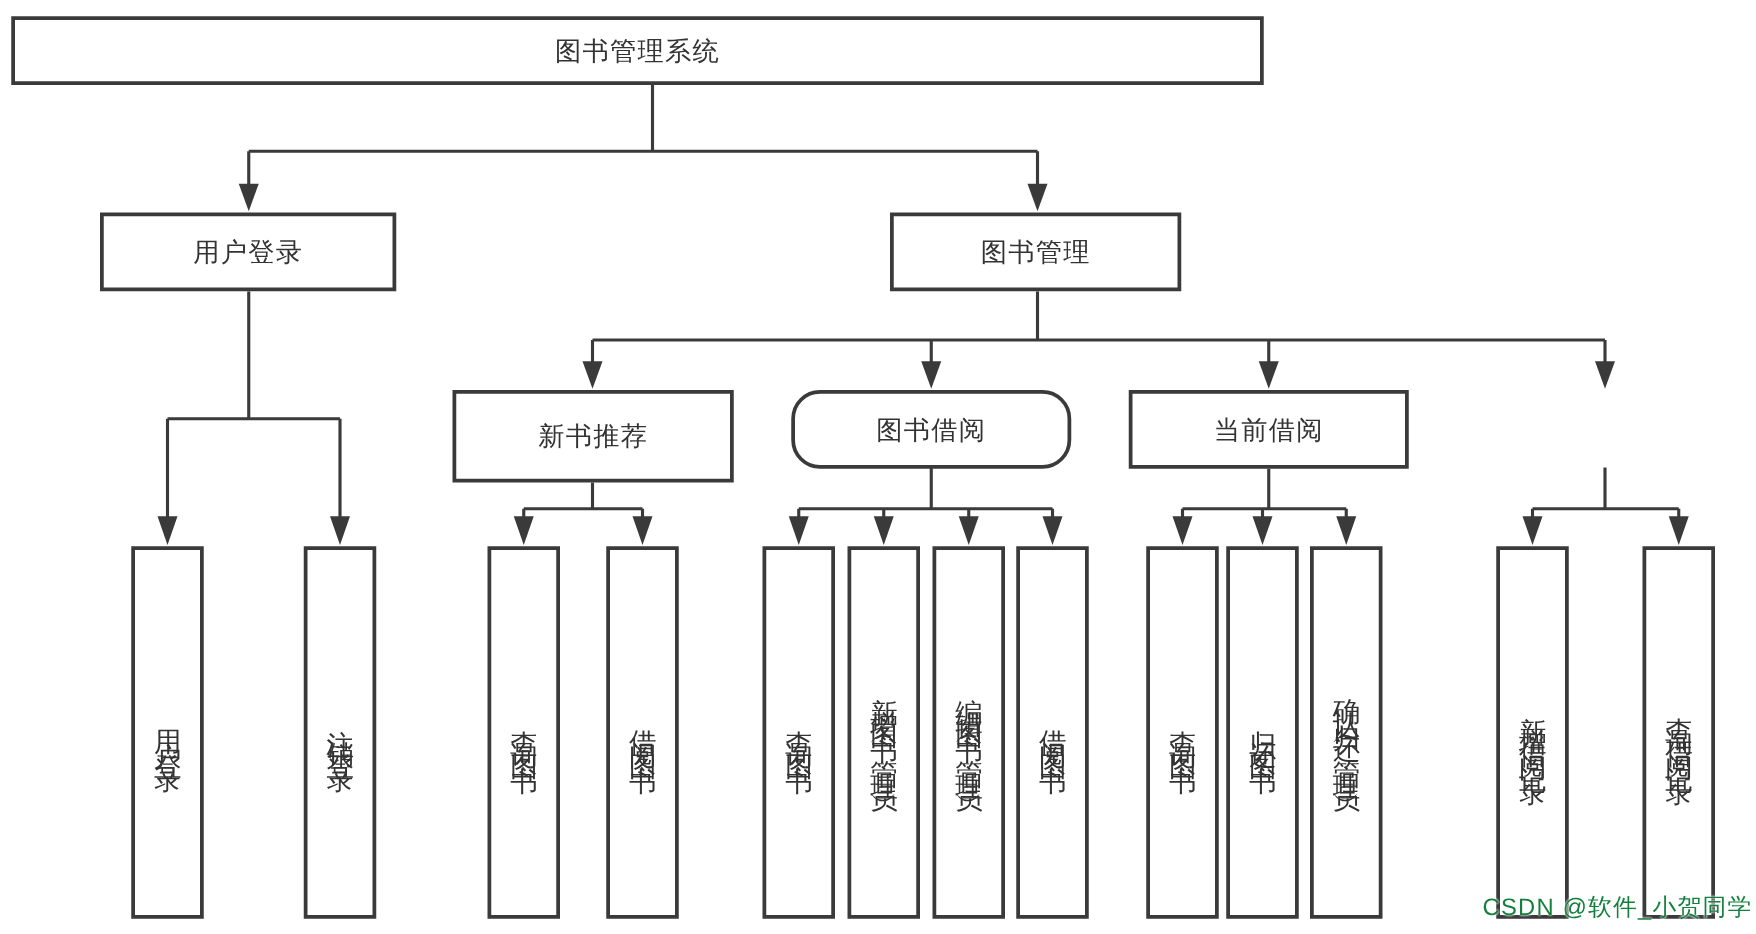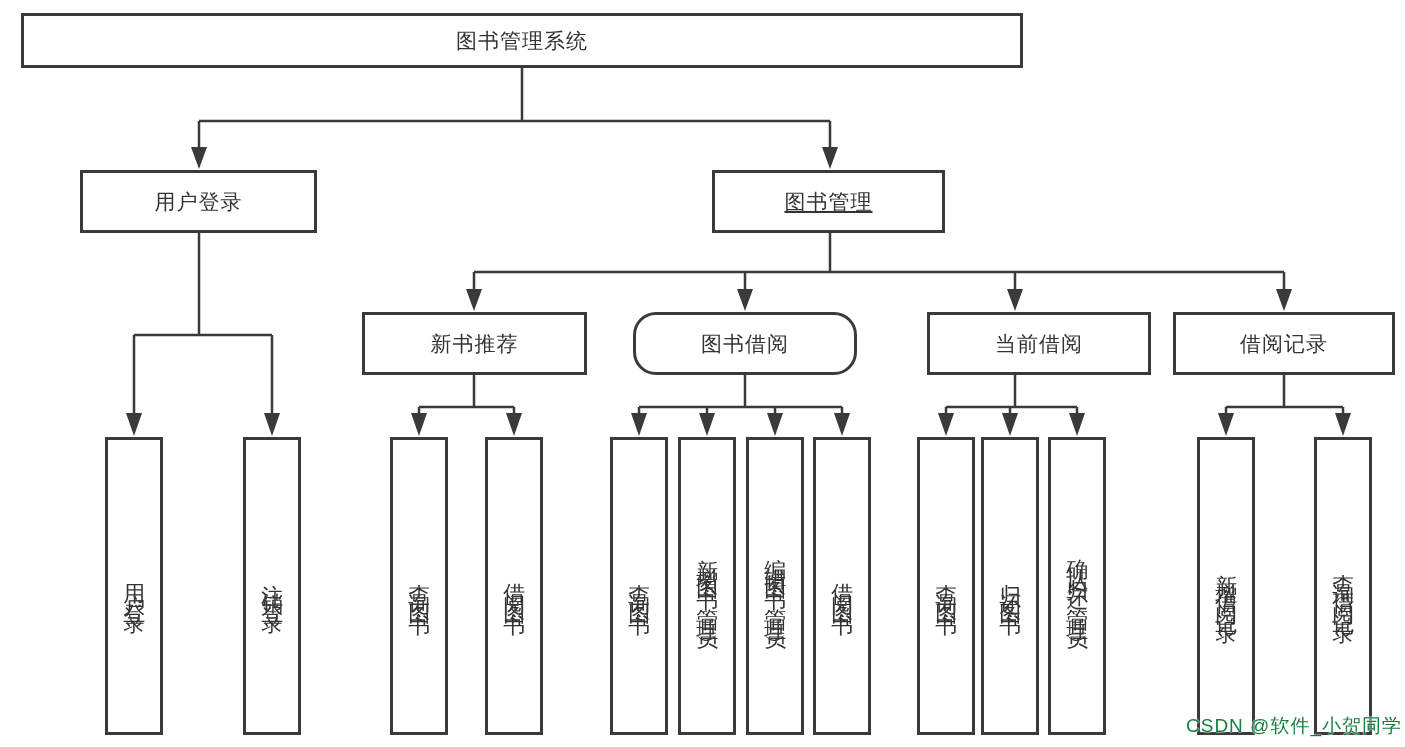--- a/index.html
+++ b/index.html
@@ -58,42 +58,39 @@
       <polygon points="767,413 783,413 775,436"></polygon>
       <polygon points="834,413 850,413 842,436"></polygon>
       <polygon points="938,413 954,413 946,436"></polygon>
       <polygon points="1002,413 1018,413 1010,436"></polygon>
       <polygon points="1069,413 1085,413 1077,436"></polygon>
       <polygon points="1218,413 1234,413 1226,436"></polygon>
       <polygon points="1335,413 1351,413 1343,436"></polygon>
     </g>
   </svg>
 
-  <div class="node h-node" style="left:21px;top:13px;width:1002px;height:55px;">
+  <div class="node h-node" style="left:9px;top:13px;width:1002px;height:55px;">
     <span>图书管理系统</span>
   </div>
 
   <div class="node h-node" style="left:80px;top:170px;width:237px;height:63px;">
     <span>用户登录</span>
   </div>
-  <div class="node h-node" style="left:712px;top:170px;width:233px;height:63px;text-decoration:underline;">
+  <div class="node h-node" style="left:712px;top:170px;width:233px;height:63px;">
     <span>图书管理</span>
   </div>
 
-  <div class="node h-node" style="left:362px;top:312px;width:225px;height:63px;">
+  <div class="node h-node" style="left:362px;top:312px;width:225px;height:74px;">
     <span>新书推荐</span>
   </div>
   <div class="node h-node" style="left:633px;top:312px;width:224px;height:63px;border-radius:23px;">
     <span>图书借阅</span>
   </div>
-  <div class="node h-node" style="left:903px;top:312px;width:224px;height:63px;margin-left:24px;">
+  <div class="node h-node" style="left:903px;top:312px;width:224px;height:63px;">
     <span>当前借阅</span>
-  </div>
-  <div class="node h-node" style="left:1173px;top:312px;width:222px;height:63px;">
-    <span>借阅记录</span>
   </div>
 
   <div class="node leaf" style="left:105px;top:437px;width:58px;height:298px;">
     <span class="v-label">用户登录</span>
   </div>
   <div class="node leaf" style="left:243px;top:437px;width:58px;height:298px;">
     <span class="v-label">注销登录</span>
   </div>
 
   <div class="node leaf" style="left:390px;top:437px;width:58px;height:298px;">

